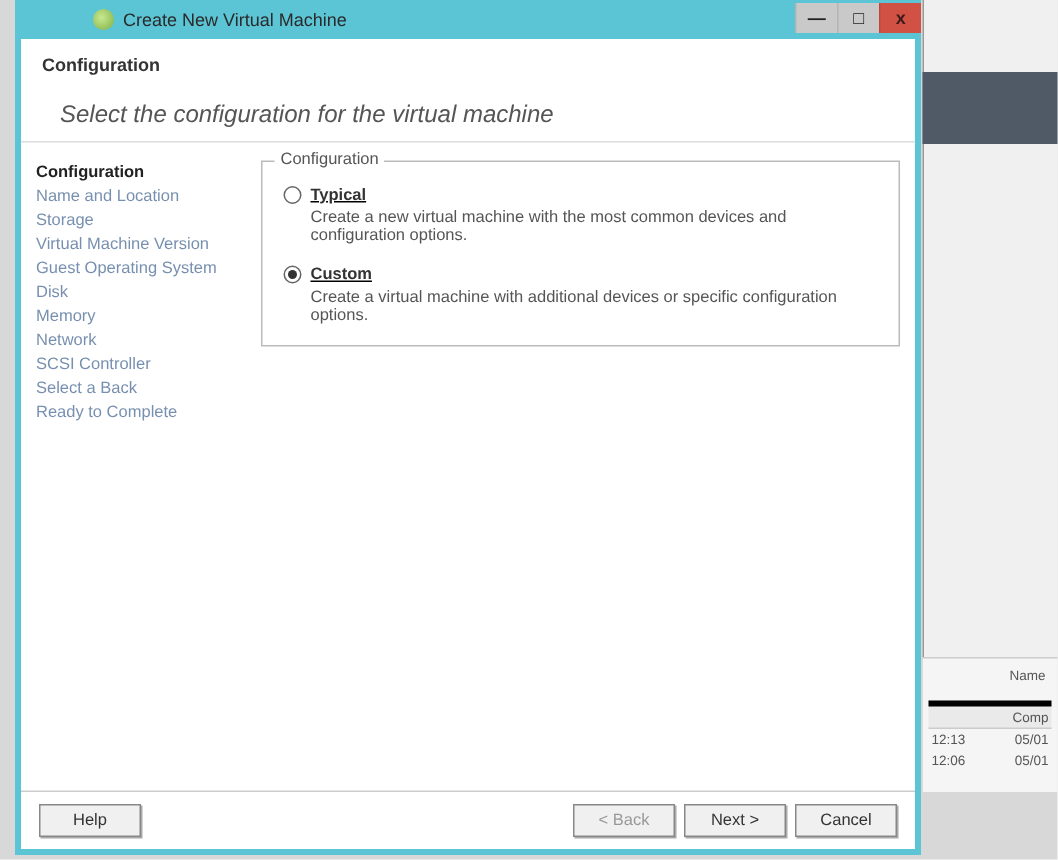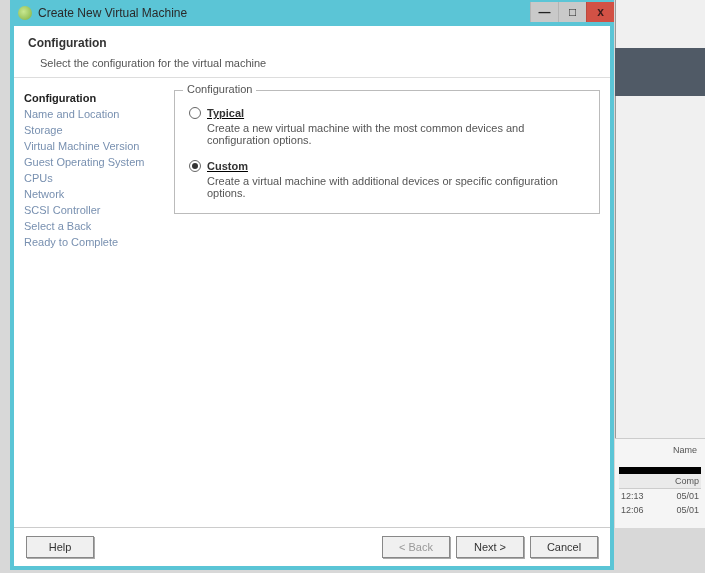--- a/index.html
+++ b/index.html
@@ -41,21 +41,21 @@
       color: #555;
       padding: 4px;
     }
     .bg-label-name {
       position: absolute;
       top: 6px;
       right: 8px;
     }
     .bg-col-header {
       margin-top: 24px;
-      border-top: 7px solid #000000;
+      border-top: 4px solid #000000;
       border-bottom: 1px solid #ccc;
       padding: 2px;
       text-align: right;
       background: #eaeaea;
     }
     .bg-row {
       display: flex;
       justify-content: space-between;
       padding: 2px;
     }
@@ -76,20 +76,21 @@
       display: flex;
       align-items: center;
       justify-content: space-between;
       padding: 0 0 0 8px;
       margin: -4px -4px 0 -4px;
     }
     .titlebar-left {
       display: flex;
       align-items: flex-start;
       gap: 6px;
+      margin-left: 44px;
     }
     .app-icon {
       width: 14px;
       height: 14px;
       border-radius: 50%;
       background: radial-gradient(circle at 40% 40%, #c8e890, #7fb040);
     }
     .title-text {
       color: #2a2a2a;
       font-size: 12px;
@@ -116,23 +117,24 @@
       padding: 10px 14px 8px 14px;
       border-bottom: 1px solid #ddd;
     }
     .header-title {
       font-weight: bold;
       font-size: 12px;
       color: #333;
     }
     .header-subtitle {
       margin-left: 12px;
-      margin-top: 7px;
+      margin-top: 18px;
       color: #555;
-      font-size: 11px;
+      font-size: 16px;
+      font-style: italic;
     }
     .body-section {
       flex: 1;
       display: flex;
       padding: 12px 10px 8px 10px;
     }
     .sidebar {
       width: 150px;
       padding-right: 8px;
     }
@@ -265,21 +267,22 @@
     <div class="header-subtitle">Select the configuration for the virtual machine</div>
   </div>
 
   <div class="body-section">
     <div class="sidebar">
       <div class="sidebar-item active">Configuration</div>
       <div class="sidebar-item">Name and Location</div>
       <div class="sidebar-item">Storage</div>
       <div class="sidebar-item">Virtual Machine Version</div>
       <div class="sidebar-item">Guest Operating System</div>
-      <div class="sidebar-item">CPUs</div>
+      <div class="sidebar-item">Disk</div>
+      <div class="sidebar-item">Memory</div>
       <div class="sidebar-item">Network</div>
       <div class="sidebar-item">SCSI Controller</div>
       <div class="sidebar-item">Select a Back</div>
       <div class="sidebar-item">Ready to Complete</div>
     </div>
 
     <div class="main-panel">
       <div class="fieldset">
         <div class="fieldset-legend">Configuration</div>
 

